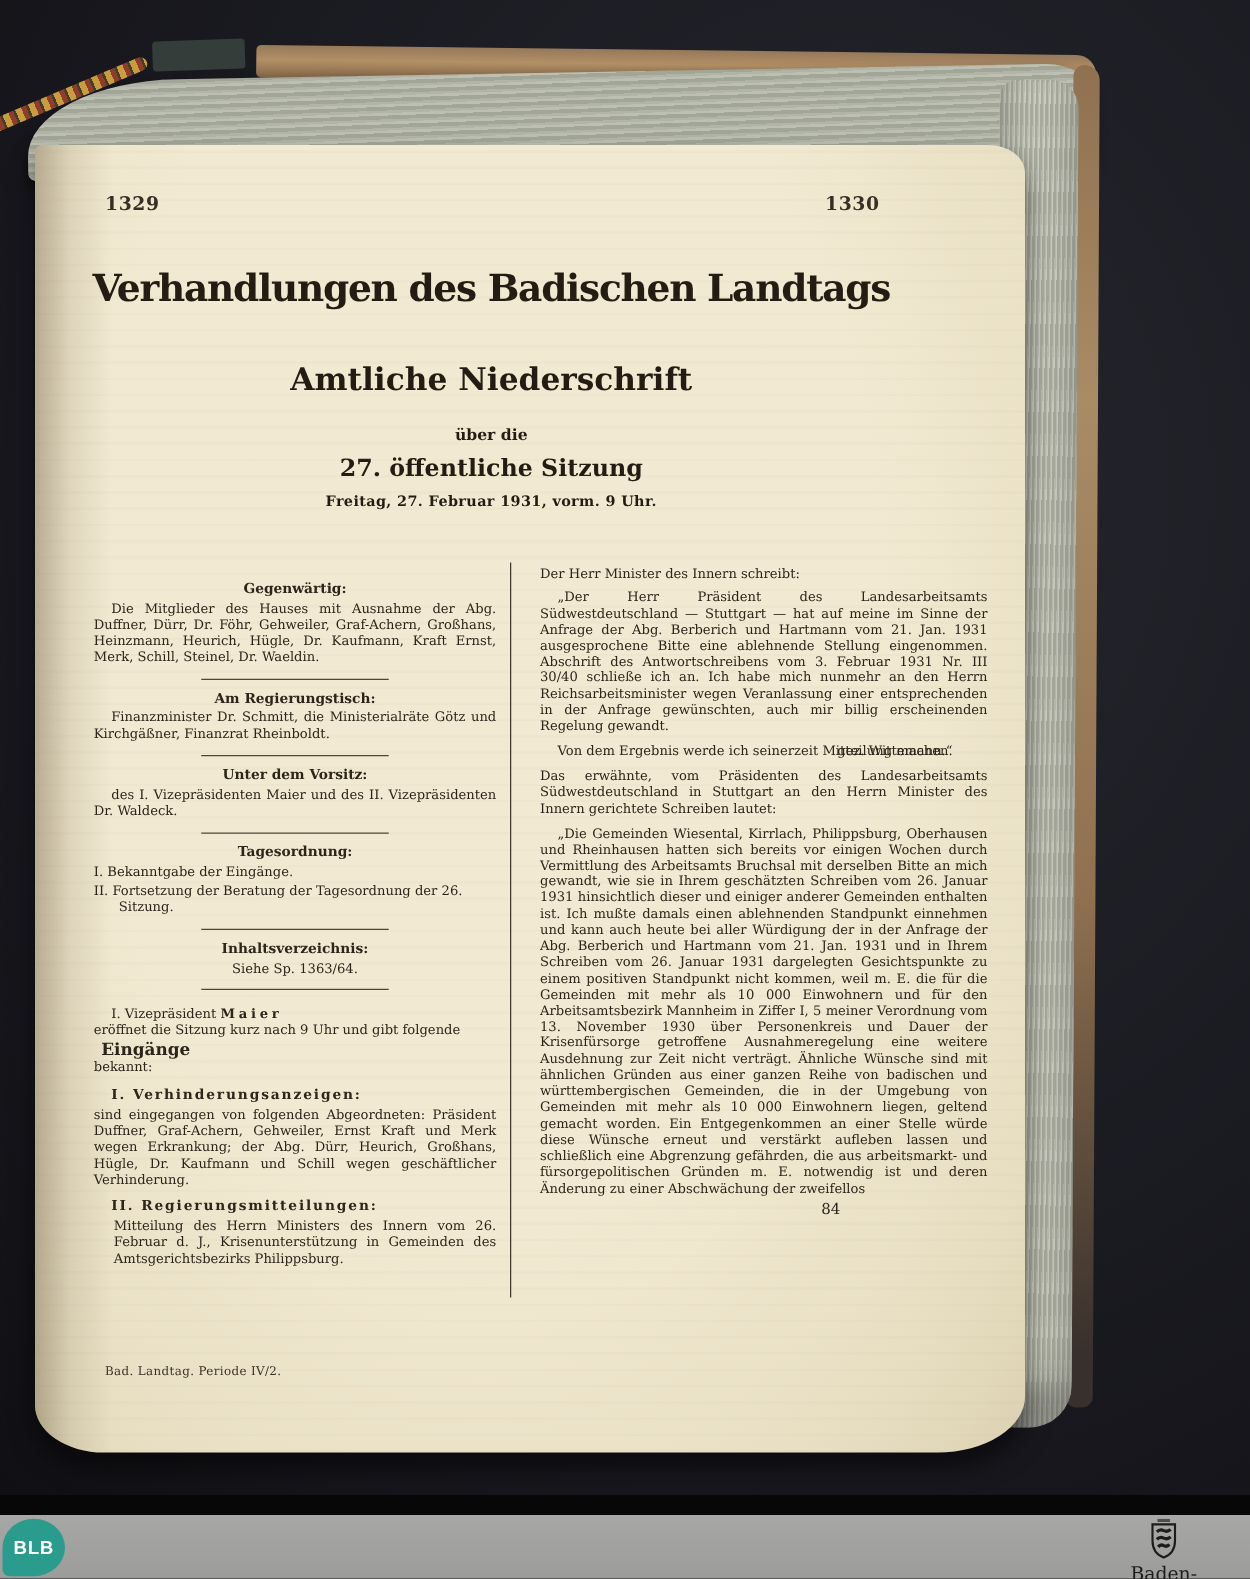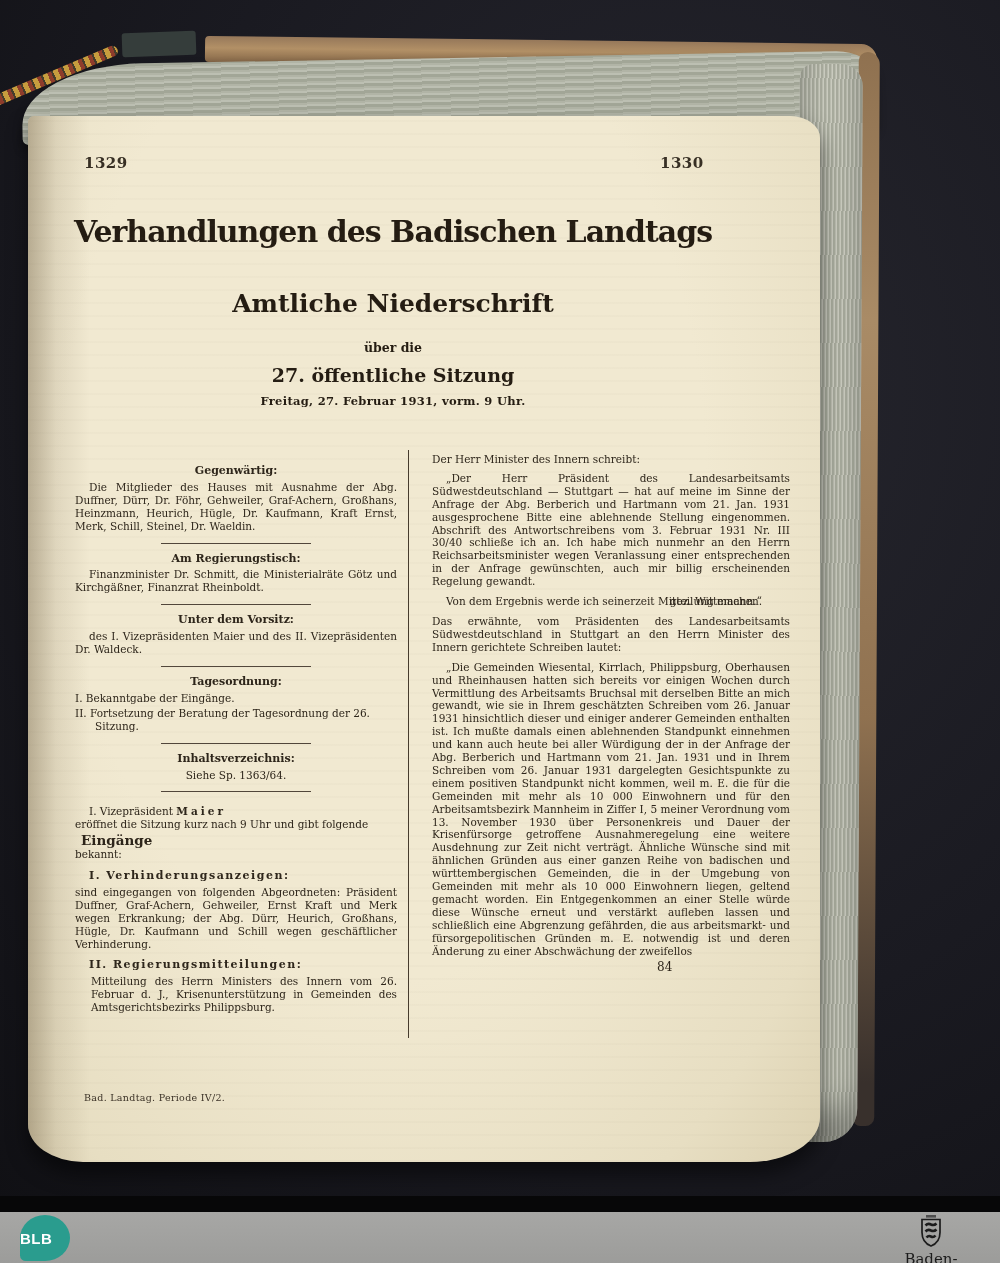--- a/index.html
+++ b/index.html
@@ -79,22 +79,22 @@
   .rc-intro{margin-bottom:6px;text-align:left}
   .para{margin-bottom:7px}
   .sig{text-align:right;padding-right:28px;margin-top:-12.9px;margin-bottom:7px}
   .sheet{margin-top:3px;padding-left:225px;font-size:12px;text-align:left}
   .footnote{position:absolute;left:56px;top:976px;font-size:9.5px;color:#3a3126;letter-spacing:.3px}
 
   
   .footer{position:absolute;left:0;top:1212px;width:1000px;height:51px;
     background:linear-gradient(180deg,#a7a7a5,#9c9c9a);
     font-family:"Liberation Sans",sans-serif}
-  .blb-logo{position:absolute;left:20px;top:3px;width:50px;height:46px;background:#2a9c8e;
-    border-radius:50% 50% 50% 12%;display:flex;align-items:center;justify-content:flex-start}
+  .blb-logo{position:absolute;left:2px;top:3px;width:50px;height:46px;background:#2a9c8e;
+    border-radius:50% 50% 50% 12%;display:flex;align-items:center;justify-content:center}
   .blb-logo span{color:#fff;font-weight:bold;font-size:15px;letter-spacing:.5px}
   .lib-name{position:absolute;left:66px;top:7px;font-weight:bold;font-size:15px;line-height:18px;
     color:#2b2b2b;letter-spacing:.4px}
   .state{position:absolute;right:2px;top:1px;width:134px;text-align:center}
   .state svg{display:block;margin:2px auto 0}
   .state-name{font-family:"DejaVu Serif",serif;font-size:15px;color:#1c1c1c;margin-top:1px}
 </style>
 </head>
 <body>
 

